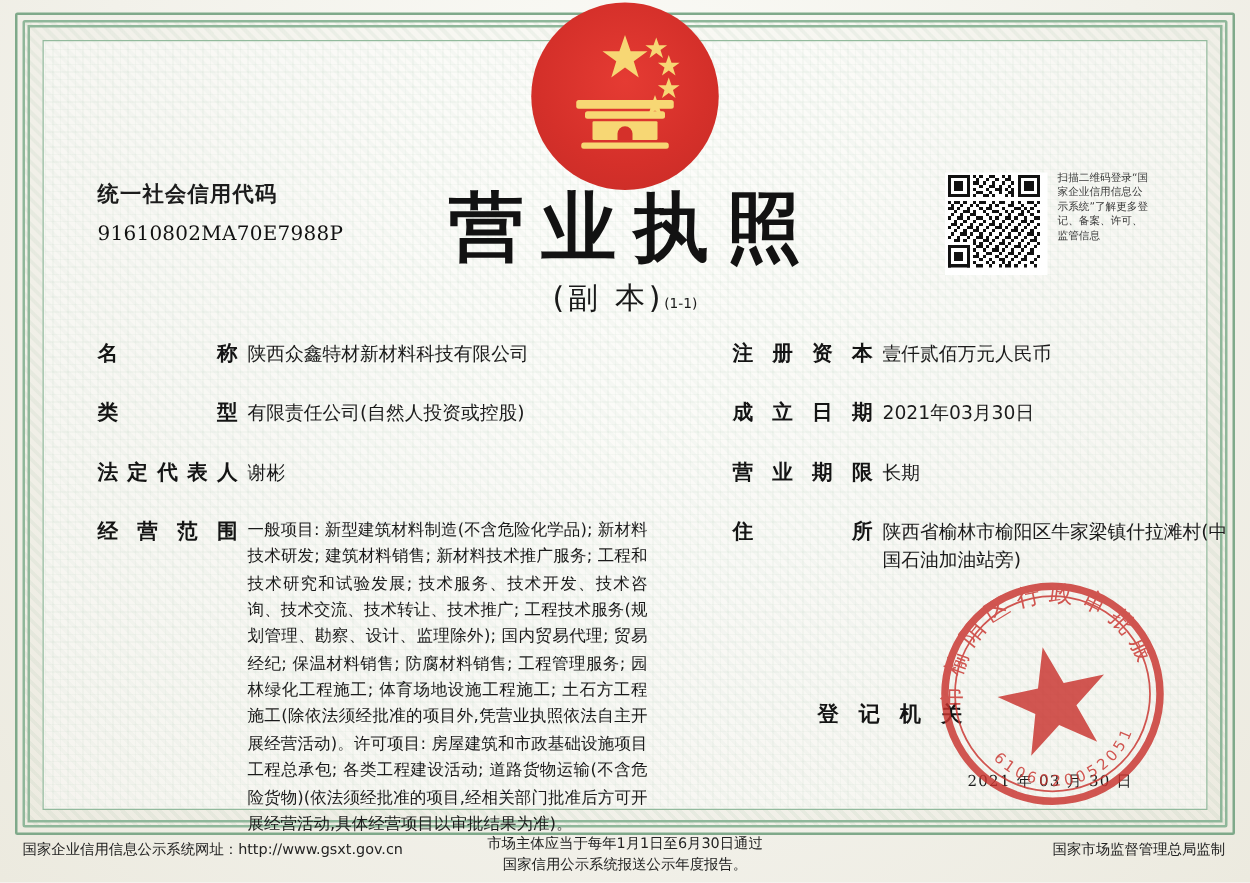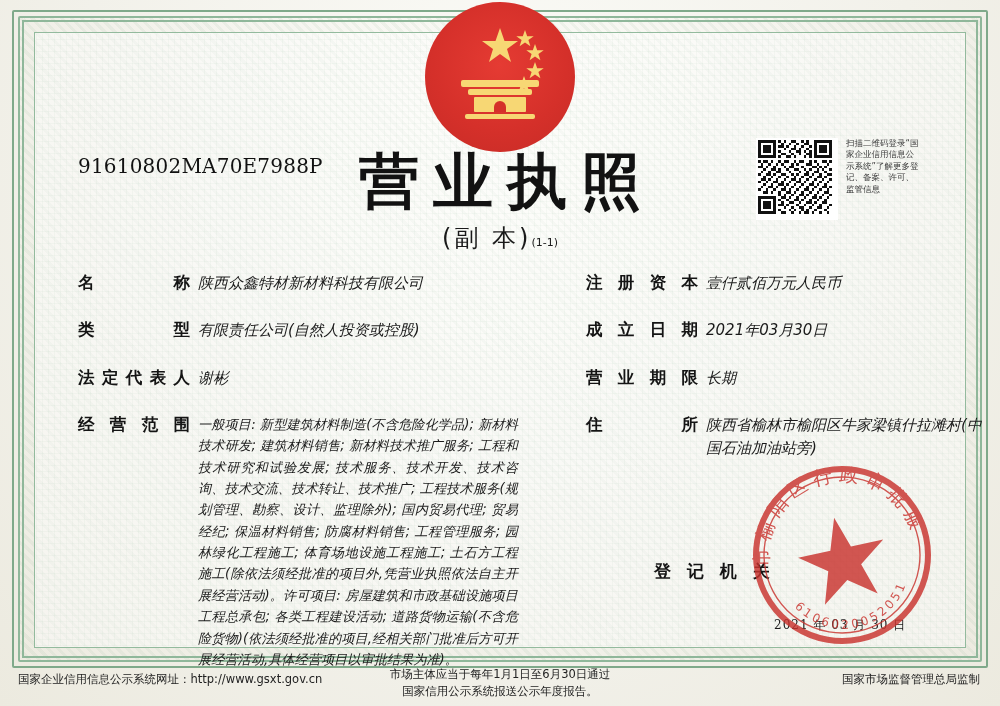--- a/index.html
+++ b/index.html
@@ -78,21 +78,21 @@
     z-index:4;
   }
   .code-block{
     position:absolute;left:44px;top:112px;width:300px;
   }
   .code-label{
     font-size:17px;color:#1c1c1c;letter-spacing:1px;font-weight:bold;
     font-family:"DejaVu Sans","Liberation Sans",sans-serif;
   }
   .code-value{
-    margin-top:10px;font-size:20px;color:#111;letter-spacing:0.2px;
+    margin-top:10px;font-size:16px;color:#111;letter-spacing:0.2px;
     font-family:"DejaVu Serif","Liberation Serif",serif;
   }
   .title{
     position:absolute;left:0;right:0;top:110px;text-align:center;
     font-size:60px;font-weight:bold;color:#121212;letter-spacing:14px;
     text-indent:14px;
     font-family:"DejaVu Sans","Liberation Sans",sans-serif;
   }
   .subtitle{
     position:absolute;left:0;right:0;top:190px;text-align:center;
@@ -112,21 +112,21 @@
   
   .col-left{position:absolute;left:44px;top:240px;width:440px;}
   .col-right{position:absolute;left:552px;top:240px;width:400px;}
   .field{display:flex;align-items:flex-start;margin-bottom:24px;}
   .f-label{
     width:112px;flex:0 0 112px;font-size:16.5px;font-weight:bold;color:#141414;
     letter-spacing:0;
     text-align:justify;text-align-last:justify;
   }
   .f-value{
-    font-size:14.5px;color:#1a1a1a;line-height:1.55;padding-left:8px;flex:1;font-style:italic;
+    font-size:14.5px;color:#1a1a1a;line-height:1.55;padding-left:8px;flex:1;
   }
   .f-value.big{font-size:15px;}
   .scope .f-value{font-size:13.2px;line-height:1.62;text-align:justify;}
   .scope{margin-bottom:0;}
 
   
   .registry{
     position:absolute;left:620px;top:528px;font-size:17px;font-weight:bold;color:#141414;letter-spacing:5px;
   }
   .reg-date{
@@ -177,20 +177,21 @@
       <div class="roof2"></div>
       <div class="body"></div>
       <div class="door"></div>
       <div class="base"></div>
     </div>
   </div>
 
   <div class="content">
 
     <div class="code-block">
+      <div class="code-label">统一社会信用代码</div>
       <div class="code-value">91610802MA70E7988P</div>
     </div>
 
     <div class="title">营业执照</div>
     <div class="subtitle">
       <span>(副 本)</span><span class="sub-num">(1-1)</span>
     </div>
 
     <div class="qr-wrap">
       <svg width="74" height="74" viewBox="0 0 29 29" shape-rendering="crispEdges">

